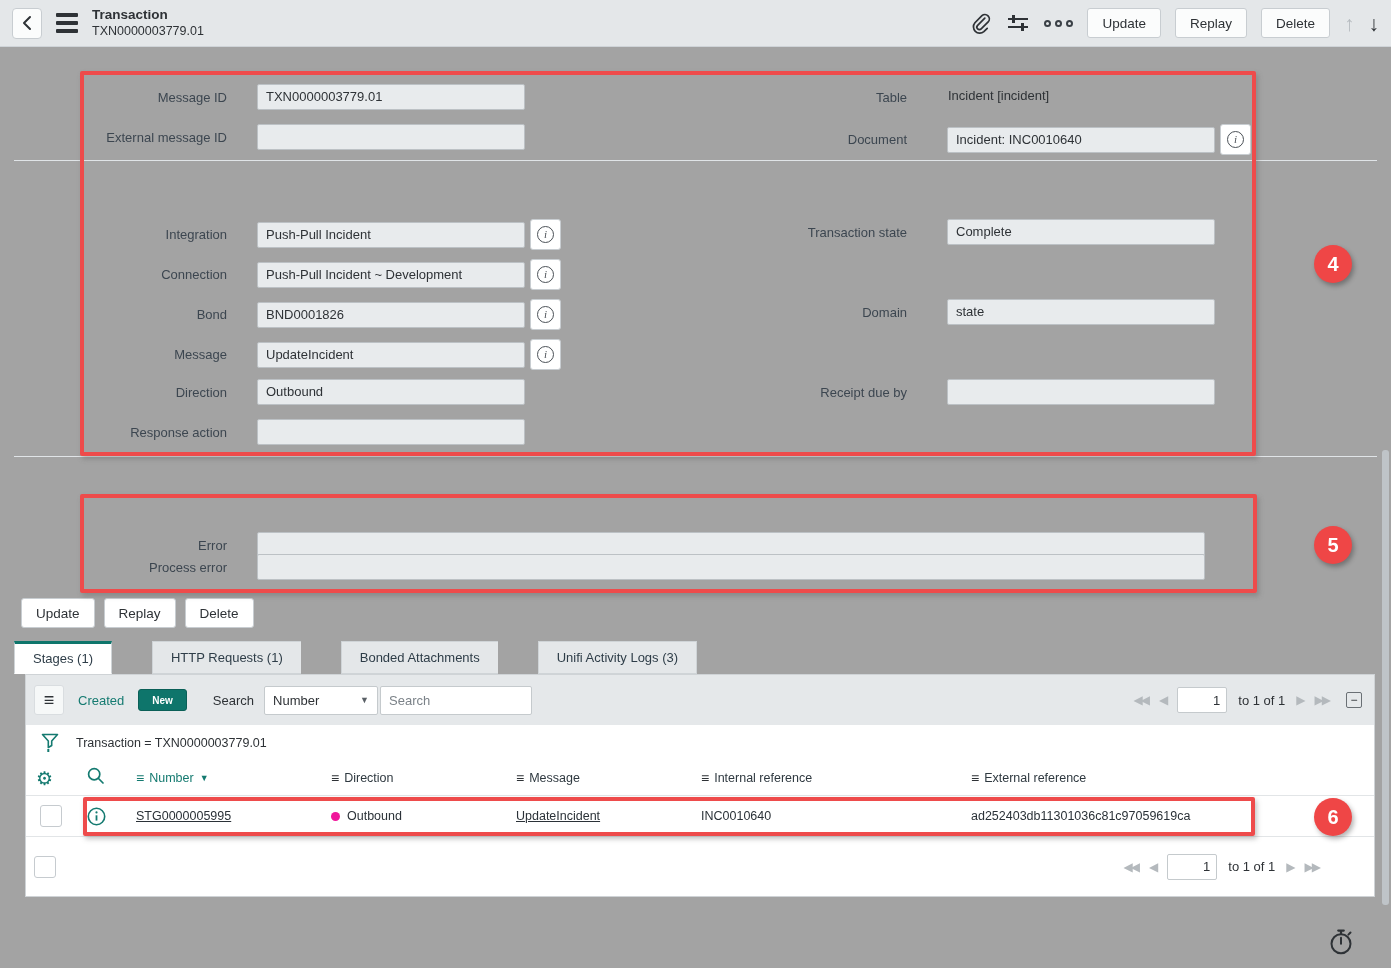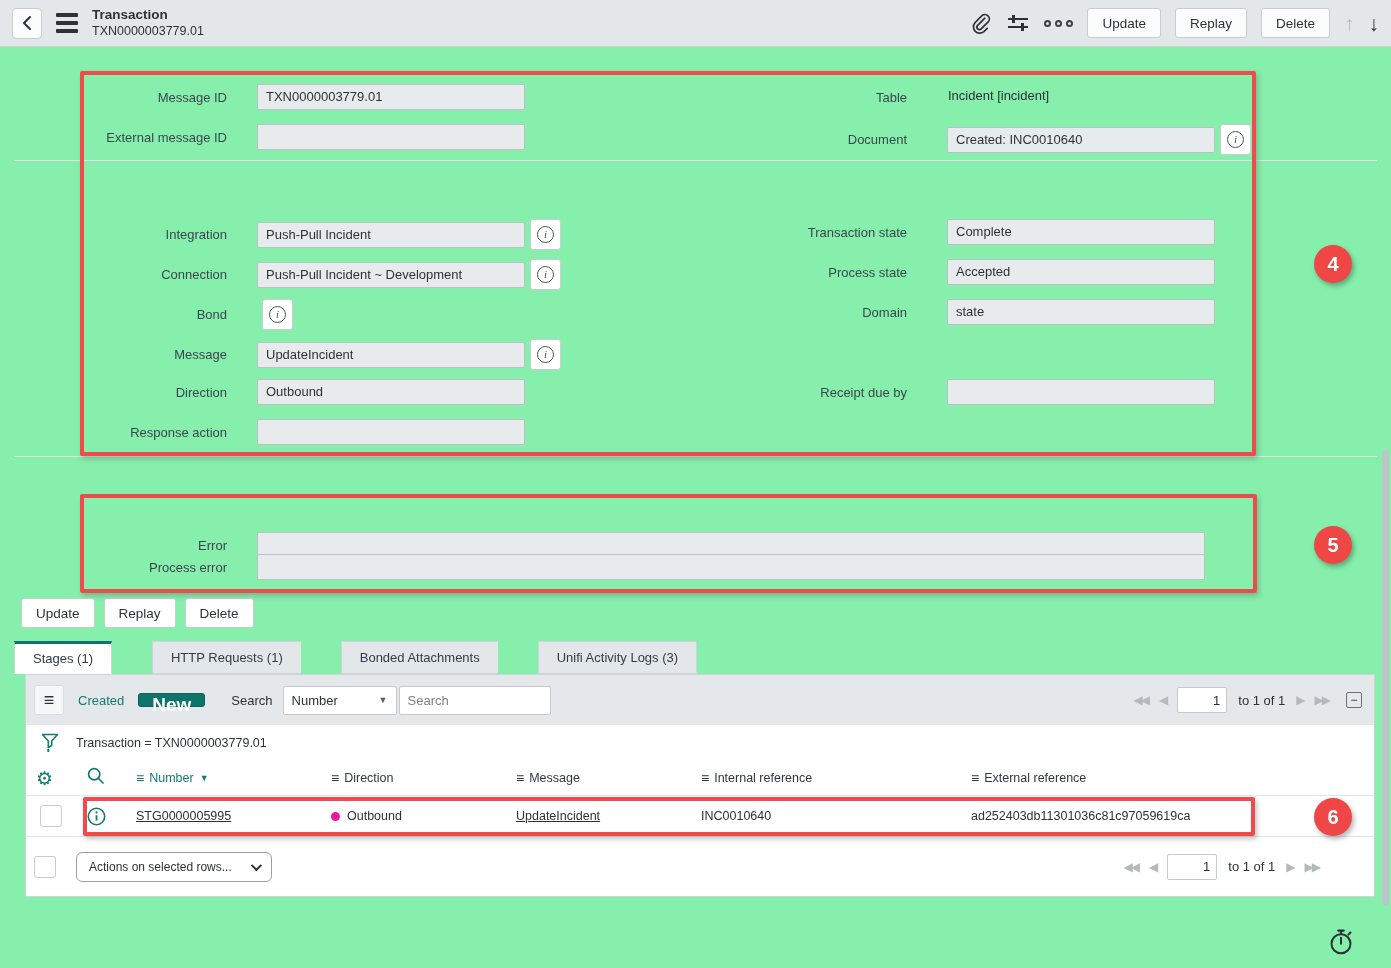--- a/index.html
+++ b/index.html
@@ -1,19 +1,19 @@
 <!DOCTYPE html>
 <html><head>
 <meta charset="utf-8">
 <style>
   * { margin:0; padding:0; box-sizing:border-box; }
   body { background:#fff; }
   .screen {
     position:relative; width:1391px; height:968px; overflow:hidden;
-    background:#86efac; font-family:"Liberation Sans", sans-serif; color:#2e3236;
+    background:#a3a3a3; font-family:"Liberation Sans", sans-serif; color:#2e3236;
   }
 
   
   .app-header {
     position:absolute; top:0; left:0; width:1391px; height:47px;
     background:#e4e7e9; border-bottom:1px solid #cfd4d8;
     display:flex; align-items:center; padding:0 12px;
   }
   .back-btn {
     width:30px; height:31px; background:#fbfcfc; border:1px solid #c8cdd1;
@@ -95,22 +95,22 @@
     height:50px; background:#e5e8ea; display:flex; align-items:center; padding:0 12px 0 8px;
     flex:0 0 auto;
   }
   .menu-btn {
     width:30px; height:30px; background:#f6f8f8; border:1px solid #d9dde0; border-radius:3px;
     font-size:18px; font-weight:bold; color:#2e3236; display:flex; align-items:center;
     justify-content:center; cursor:pointer;
   }
   .list-title { margin-left:14px; font-size:13px; color:#147a70; }
   .new-btn {
-    margin-left:14px; height:14px; padding:0 13px; background:#0e756b; color:#fff;
-    border:1px solid #0a5f57; border-radius:3px; font-size:19px; font-weight:bold;
+    margin-left:14px; height:22px; padding:0 13px; background:#0e756b; color:#fff;
+    border:1px solid #0a5f57; border-radius:3px; font-size:10px; font-weight:bold;
     cursor:pointer; font-family:"Liberation Sans", sans-serif;
   }
   .search-lbl { margin-left:26px; font-size:13px; color:#2e3236; }
   .col-select {
     margin-left:10px; width:114px; height:29px; background:#fff; border:1px solid #c5cacd;
     border-radius:2px; display:flex; align-items:center; padding:0 8px; font-size:13px;
     color:#2e3236; cursor:pointer;
   }
   .col-select .arr { margin-left:auto; font-size:9px; color:#5a6066; }
   .search-input {
@@ -253,20 +253,21 @@
   </div>
   <div class="frow left" style="top:259px">
     <label class="flabel">Connection</label>
     <div class="fvalue">Push-Pull Incident ~ Development</div>
     <button class="info-btn">
         <span class="i-glyph">i</span>
       </button>
   </div>
   <div class="frow left" style="top:299px">
     <label class="flabel">Bond</label>
+    <div class="fvalue">BND0001826</div>
     <button class="info-btn">
         <span class="i-glyph">i</span>
       </button>
   </div>
   <div class="frow left" style="top:339px">
     <label class="flabel">Message</label>
     <div class="fvalue">UpdateIncident</div>
     <button class="info-btn">
         <span class="i-glyph">i</span>
       </button>
@@ -279,32 +280,28 @@
     <label class="flabel">Response action</label>
     <div class="fvalue"></div>
   </div>
 
   <div class="frow right" style="top:84px">
     <label class="flabel">Table</label>
     <div class="fvalue plain">Incident [incident]</div>
   </div>
   <div class="frow right" style="top:124px">
     <label class="flabel">Document</label>
-    <div class="fvalue">Created: INC0010640</div>
+    <div class="fvalue">Incident: INC0010640</div>
     <button class="info-btn">
         <span class="i-glyph">i</span>
       </button>
   </div>
   <div class="frow right" style="top:219px">
     <label class="flabel">Transaction state</label>
     <div class="fvalue">Complete</div>
-  </div>
-  <div class="frow right" style="top:259px">
-    <label class="flabel">Process state</label>
-    <div class="fvalue">Accepted</div>
   </div>
   <div class="frow right" style="top:299px">
     <label class="flabel">Domain</label>
     <div class="fvalue">state</div>
   </div>
   <div class="frow right" style="top:379px">
     <label class="flabel">Receipt due by</label>
     <div class="fvalue"></div>
   </div>
 
@@ -414,24 +411,20 @@
       </div>
       <div class="dcell">
           <span class="cell-link">UpdateIncident</span>
         </div>
       <div class="dcell">INC0010640</div>
       <div class="dcell">ad252403db11301036c81c97059619ca</div>
     </div>
 
     <div class="list-footer">
       <span class="checkbox"></span>
-      <div class="actions-select">
-        <span>Actions on selected rows...</span>
-        <span class="chev"></span>
-      </div>
       <div class="pager footer-pager">
         <span class="pg-btn">◀◀</span>
         <span class="pg-btn">◀</span>
         <input class="pg-input" type="text" value="1" style="">
         <span class="pg-range">to 1 of 1</span>
         <span class="pg-btn">▶</span>
         <span class="pg-btn">▶▶</span>
       </div>
     </div>
   </div>

